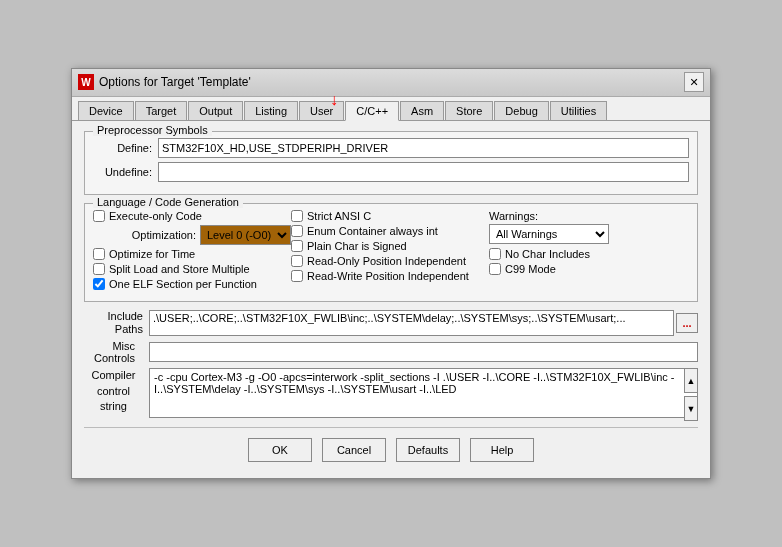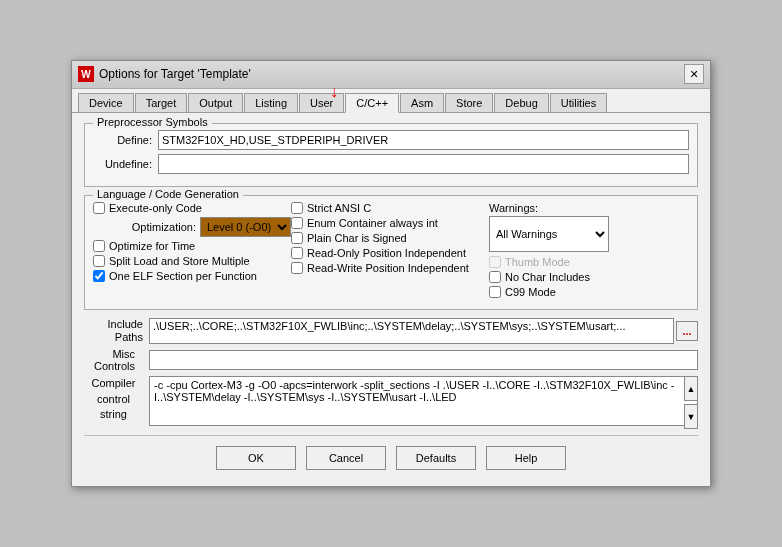--- a/index.html
+++ b/index.html
@@ -177,21 +177,21 @@
       border: 1px solid #888;
       background: #a16207;
       padding: 0 2px;
     }
     .warnings-label {
       font-size: 11px;
       margin-bottom: 2px;
     }
     .warnings-select {
       width: 120px;
-      height: 36px;
+      height: 20px;
       font-size: 11px;
       border: 1px solid #888;
       background: white;
       padding: 0 2px;
     }
     .thumb-mode {
       color: #aaa;
       font-size: 11px;
     }
 
@@ -249,21 +249,21 @@
     }
 
     
     .buttons-row {
       display: flex;
       justify-content: center;
       gap: 10px;
       padding: 8px 0 6px 0;
     }
     .btn {
-      width: 80px;
+      width: 64px;
       height: 24px;
       border: 1px solid #888;
       background: #f0f0f0;
       cursor: pointer;
       font-size: 11px;
       font-family: inherit;
     }
 
     .divider-h {
       border: none;
@@ -394,24 +394,20 @@
         <div class="lang-col-right">
           <div style="margin-bottom:4px;">
             <div class="warnings-label">Warnings:</div>
             <select class="warnings-select">
               <option>All Warnings</option>
               <option>No Warnings</option>
               <option>Unspecified</option>
             </select>
           </div>
           <div class="checkbox-row">
-            <input type="checkbox" disabled="" style="">
-            <span class="thumb-mode">Thumb Mode</span>
-          </div>
-          <div class="checkbox-row">
             <input type="checkbox" style="">
             <span>No Char Includes</span>
           </div>
           <div class="checkbox-row">
             <input type="checkbox" style="">
             <span>C99 Mode</span>
           </div>
         </div>
       </div>
     </div>

